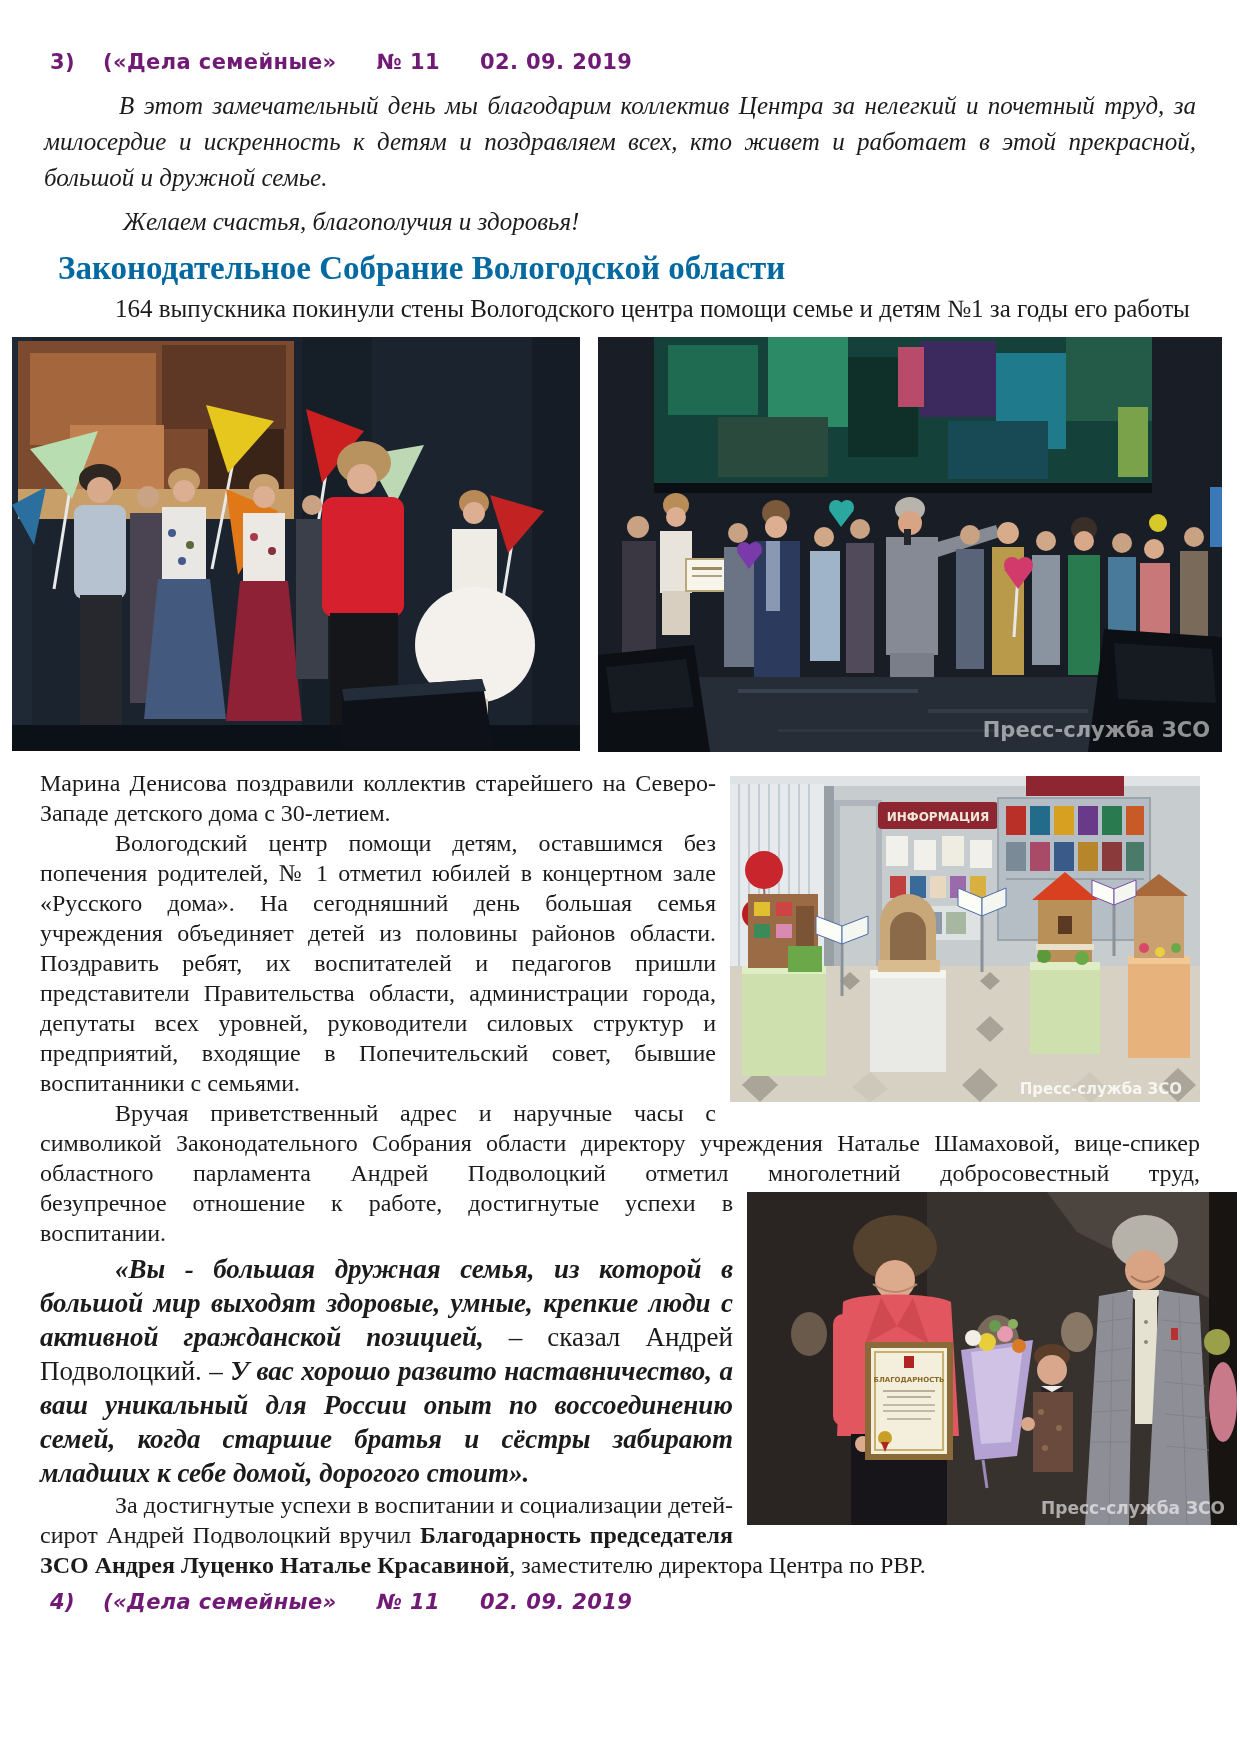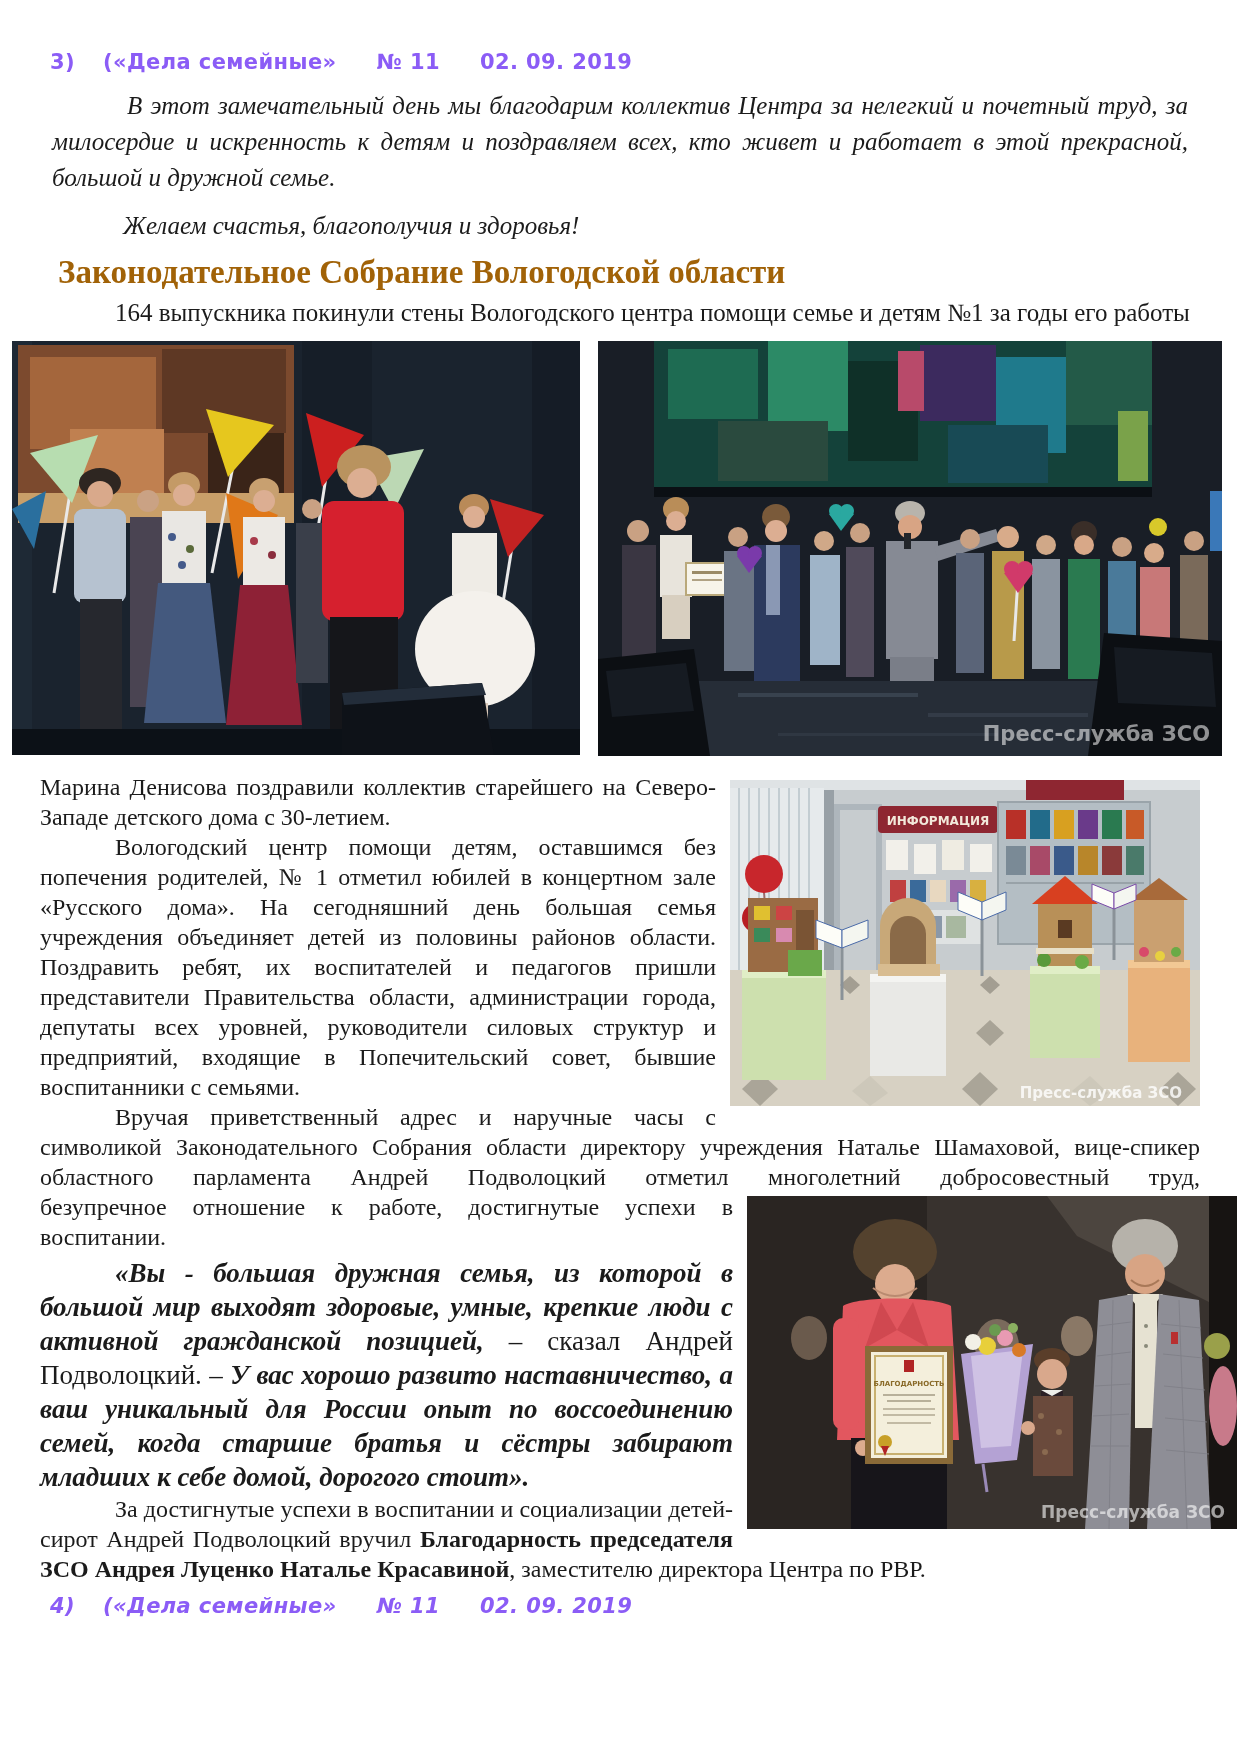--- a/index.html
+++ b/index.html
@@ -5,30 +5,30 @@
   html,body{margin:0;padding:0;background:#ffffff;}
   .page{
     position:relative;width:1240px;height:1754px;box-sizing:border-box;
     margin:0 auto;background:#ffffff;overflow:hidden;
     padding:50px 40px 0 40px;
     font-family:"Liberation Serif","DejaVu Serif",serif;color:#1b1b1b;
   }
   
   .issue-line{
     font-family:"DejaVu Sans","Liberation Sans",sans-serif;
-    font-weight:bold;font-size:21px;letter-spacing:.4px;color:#8b5cf6;
+    font-weight:bold;font-size:21px;letter-spacing:.4px;color:#701a75;
     white-space:nowrap;margin:0 0 14px 10px;
   }
   .issue-line .num{margin-right:28px;}
   .issue-line .ttl{margin-right:40px;}
   .issue-line .iss{margin-right:40px;}
   .footer-line{margin:10px 0 0 10px;font-style:italic;}
   
   .intro{
-    font-style:italic;font-size:25px;line-height:36px;margin:12px;
+    font-style:italic;font-size:25px;line-height:36px;margin:4px;
     text-align:justify;text-indent:75px;
   }
   .wish{margin:8px;}
   
   .red-heading{
     font-size:33px;line-height:40px;font-weight:bold;margin:6px 0 2px 18px;
   }
   .lead{
     font-size:25px;line-height:37px;margin:2px 0 0 0;
     text-align:justify;text-indent:75px;
@@ -59,21 +59,21 @@
 
 <div class="page">
 
   <div class="issue-line">
     <span class="num">3)</span><span class="ttl">(«Дела семейные»</span><span class="iss">№ 11</span><span class="dt">02. 09. 2019</span>
   </div>
 
   <p class="intro">В этот замечательный день мы благодарим коллектив Центра за нелегкий и почетный труд, за милосердие и искренность к детям и поздравляем всех, кто живет и работает в этой прекрасной, большой и дружной семье.</p>
   <p class="intro wish">Желаем счастья, благополучия и здоровья!</p>
 
-  <h2 class="red-heading" style="color:#a16207">Законодательное Собрание Вологодской области</h2>
+  <h2 class="red-heading" style="color:#0369a1">Законодательное Собрание Вологодской области</h2>
   <p class="lead">164 выпускника покинули стены Вологодского центра помощи семье и детям №1 за годы его работы</p>
 
   <div class="photo-row">
 
     <svg width="568" height="414" viewBox="0 0 568 414" role="img">
       <rect width="568" height="414" fill="#1a232e"></rect>
       <rect x="290" width="70" height="414" fill="#151c26" opacity=".7"></rect>
       <rect x="520" width="48" height="414" fill="#141a23" opacity=".7"></rect>
       <rect x="0" width="20" height="414" fill="#222d3a" opacity=".6"></rect>
 

